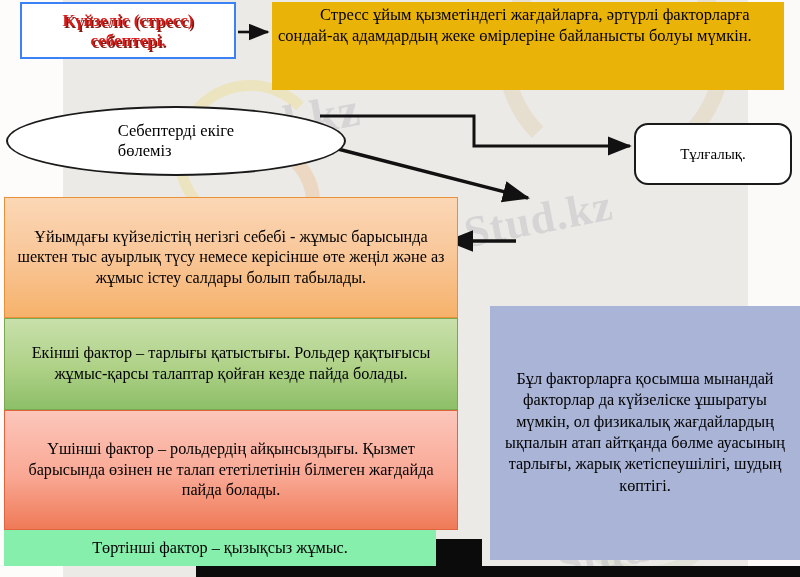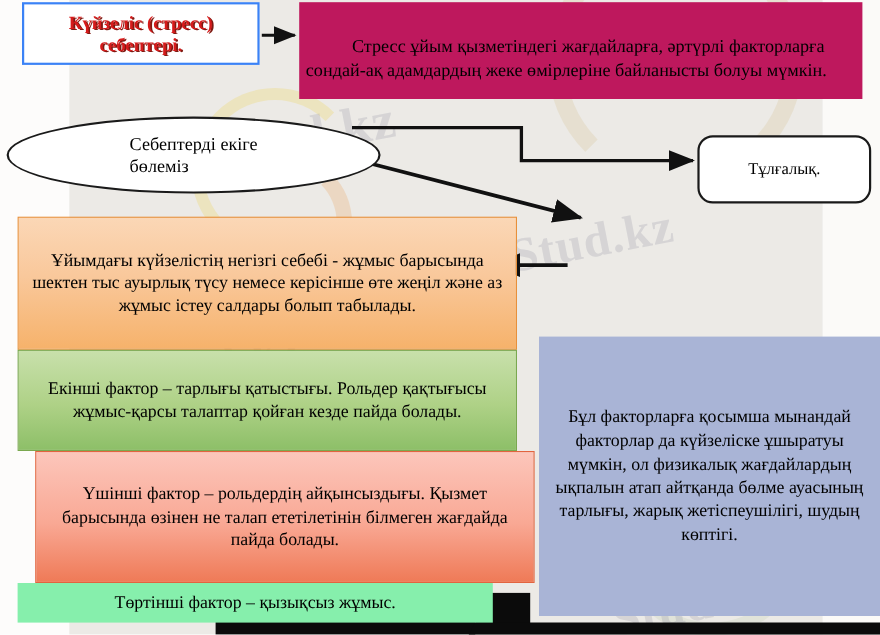--- a/index.html
+++ b/index.html
@@ -79,24 +79,24 @@
     text-shadow: 1.5px 1.5px 0 #7d1a12;
     letter-spacing: 0px;
   }
   
   #yellow-box {
     position: absolute;
     left: 272px;
     top: 2px;
     width: 512px;
     height: 88px;
-    background: #be185d;
-    box-sizing: border-box;
-    display: flex;
-    align-items: flex-end;
+    background: #eab308;
+    box-sizing: border-box;
+    display: flex;
+    align-items: flex-start;
     justify-content: center;
     padding: 2px 6px 16px 6px;
   }
   #yellow-box .txt {
     font-size: 16.5px;
     line-height: 1.30;
     color: #000;
     text-align: left;
     text-indent: 42px;
   }
@@ -135,21 +135,21 @@
   .rbox .txt {
     font-size: 15px;
     color: #000;
     text-align: center;
   }
   #tulgalyk-box { left: 634px; top: 123px; width: 158px; height: 62px; }
   #uiymdyk-box  { left: 517px; top: 201px; width: 104px; height: 65px; }
   
   .cbox {
     position: absolute;
-    left: 16px;
+    left: 4px;
     width: 454px;
     box-sizing: border-box;
     display: flex;
     align-items: center;
     justify-content: center;
     text-align: center;
     padding: 2px 8px;
   }
   .cbox .txt { font-size: 16.2px; line-height: 1.27; color: #000; }
 
@@ -160,21 +160,20 @@
   }
   #green-box {
     top: 318px; height: 92px;
     background: linear-gradient(180deg, #c8e0ab 0%, #aed186 55%, #8dbf68 100%);
     border: 1.5px solid #7aa84f;
   }
   #pink-box {
     top: 410px; height: 120px;
     background: linear-gradient(180deg, #fcc6bb 0%, #f9a894 55%, #ef7a57 100%);
     border: 1.5px solid #e2643f;
-    margin-left: 16px;
   }
   #bluebar-box {
     top: 530px; height: 36px; width: 432px;
     background: #86efac;
     border: none;
   }
   #bluebar-box .txt { font-size: 16.2px; }
   
   .shadow-a {
     position: absolute;

